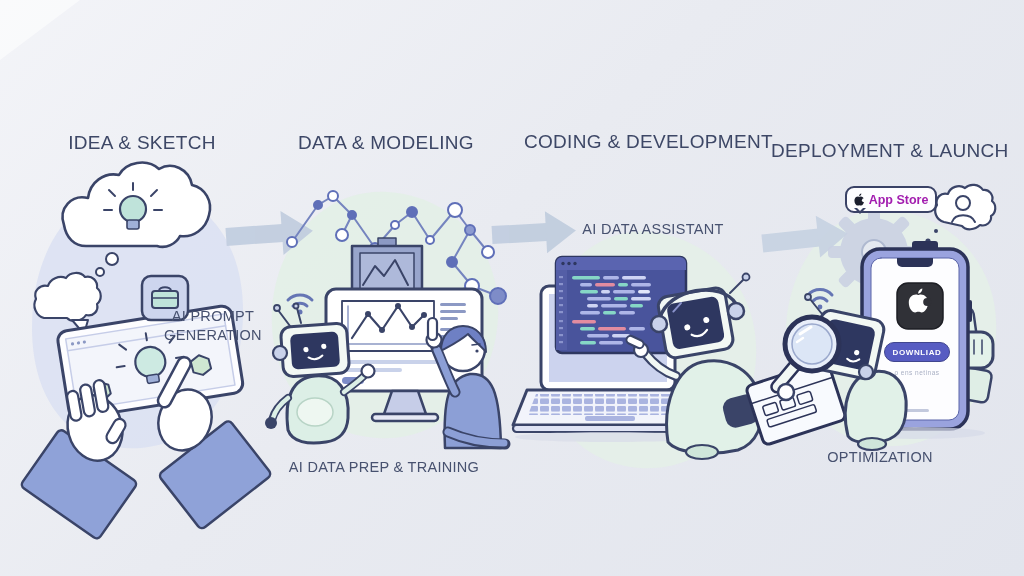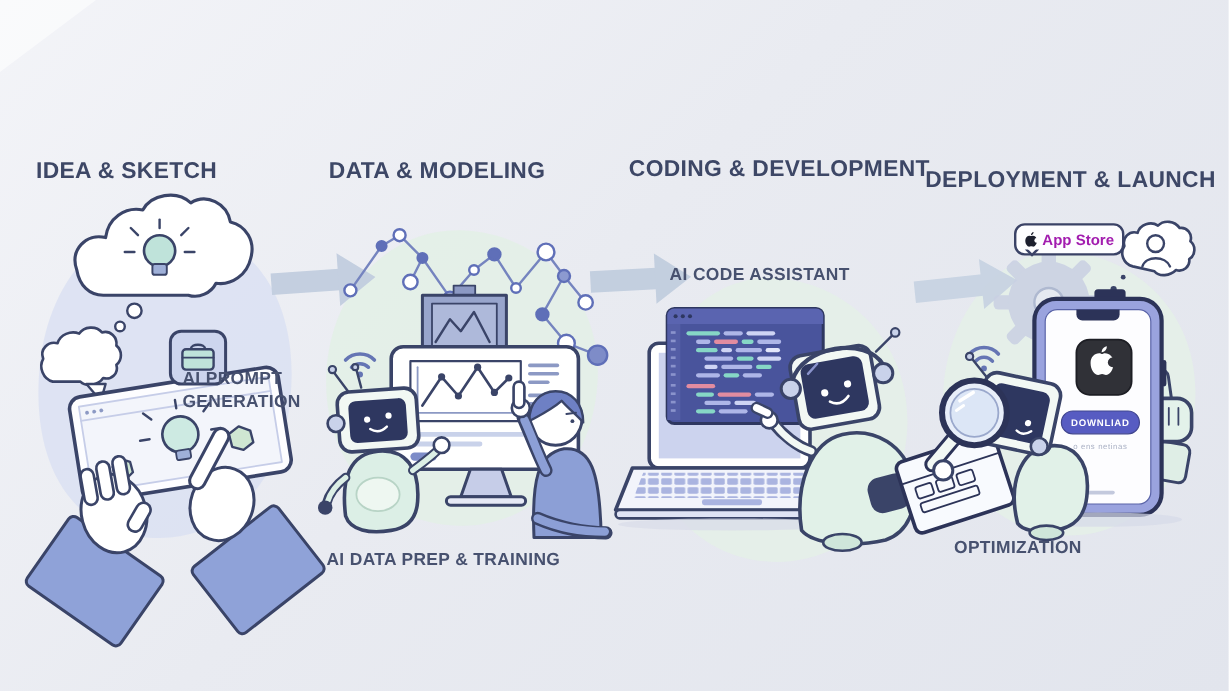--- a/index.html
+++ b/index.html
@@ -2,21 +2,21 @@
 <html><head>
 <meta charset="utf-8">
 <style>
   html,body{margin:0;padding:0;}
   body{font-family:"Liberation Sans", sans-serif;}
   .canvas{
     position:relative; width:1024px; height:576px; overflow:hidden;
     background:linear-gradient(135deg,#f3f4f8 0%,#e9ebf1 45%,#e2e5ed 100%);
   }
   .art{position:absolute; left:0; top:0;}
-  .t{position:absolute; font-weight:bold; color:#3d4766; letter-spacing:.3px;}
+  .t{position:absolute; font-weight:normal; color:#3d4766; text-align:center; letter-spacing:.3px;}
   .stage-title{font-size:19px; width:224px; white-space:nowrap;}
   .cap{font-size:14.5px; color:#47516f; line-height:19px;}
   .badge{
     position:absolute; left:845px; top:186px; width:92px; height:27px; box-sizing:border-box;
     background:#fdfdff; border:2px solid #3a4266; border-radius:9px;
     display:flex; align-items:center; justify-content:center; gap:4px;
   }
   .badge .txt{font-size:12.5px; font-weight:bold; color:#a21caf; white-space:nowrap;}
   .badge::before{
     content:''; position:absolute; left:7px; bottom:-9px;
@@ -452,21 +452,21 @@
   <div class="t cap" style="left:152px; top:307px; width:122px;">
     <div>AI PROMPT</div>
     <div>GENERATION</div>
   </div>
 
   <div class="t cap" style="left:272px; top:458px; width:224px;">
     <div>AI DATA PREP &amp; TRAINING</div>
   </div>
 
   <div class="t cap" style="left:558px; top:220px; width:190px;">
-    <div>AI CODE ASSISTANT</div>
+    <div>AI DATA ASSISTANT</div>
   </div>
 
 
   <div class="t cap" style="left:795px; top:448px; width:170px;">
     <div>OPTIMIZATION</div>
   </div>
 
   <div class="badge">
     <svg width="11" height="13" viewBox="0 0 27 31">
       <path d="M10,8 C5,8 1,12 1,18 C1,25 5,30.5 9,30.5 C10.5,30.5 11.2,29.6 13,29.6 C14.8,29.6 15.5,30.5 17,30.5 C21,30.5 25,25 25,18 C25,12 21,8 16,8 C14.5,8 13.5,8.8 13,8.8 C12.5,8.8 11.5,8 10,8 Z" fill="#1c1f2e"></path>

